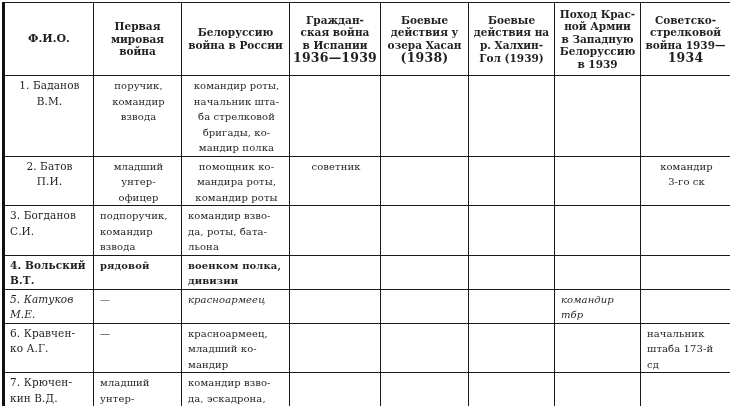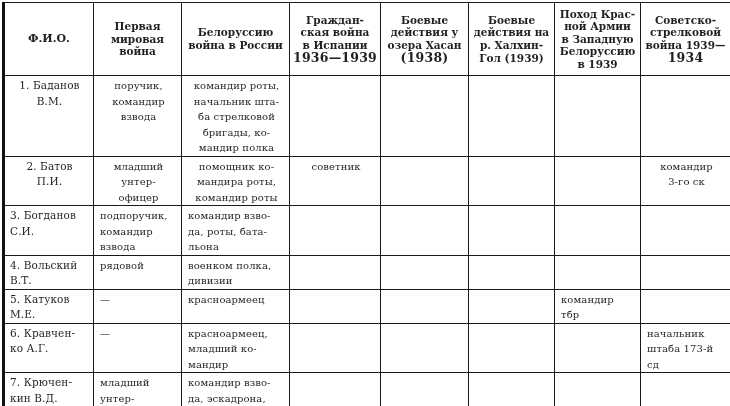--- a/index.html
+++ b/index.html
@@ -176,39 +176,39 @@
             <span class="cell-line">командир взво-</span>
             <span class="cell-line">да, роты, бата-</span>
             <span class="cell-line">льона</span>
           </td>
           <td></td>
           <td></td>
           <td></td>
           <td></td>
           <td></td>
         </tr>
-        <tr style="height: 34px;">
+        <tr style="height: 34px; font-weight: bold;">
           <td class="name">
             <span class="cell-line">4. Вольский</span>
             <span class="cell-line">В.Т.</span>
           </td>
           <td>
             <span class="cell-line">рядовой</span>
           </td>
           <td>
             <span class="cell-line">военком полка,</span>
             <span class="cell-line">дивизии</span>
           </td>
           <td></td>
           <td></td>
           <td></td>
           <td></td>
           <td></td>
         </tr>
-        <tr style="height: 34px;">
+        <tr style="height: 34px; font-style: italic;">
           <td class="name">
             <span class="cell-line">5. Катуков</span>
             <span class="cell-line">М.Е.</span>
           </td>
           <td>
             <span class="cell-line">—</span>
           </td>
           <td>
             <span class="cell-line">красноармеец</span>
           </td>

